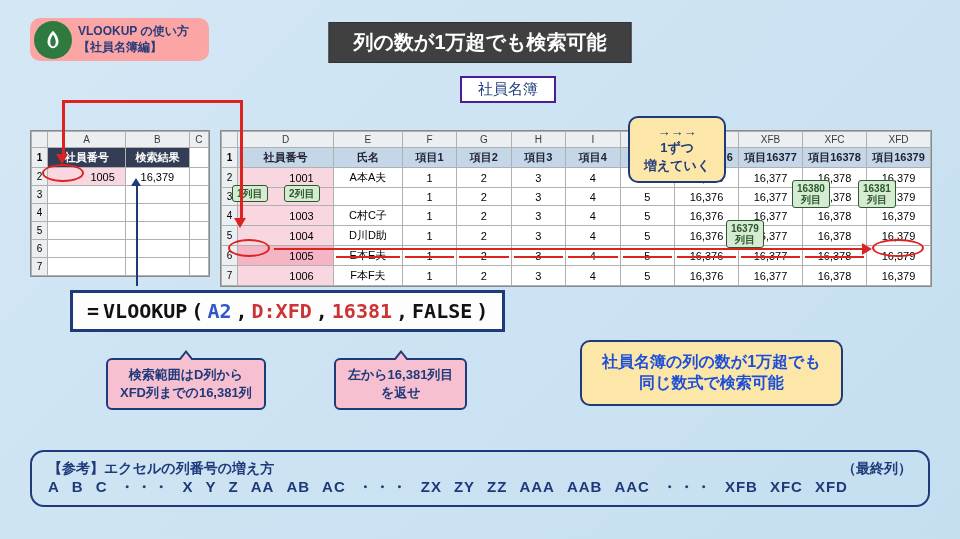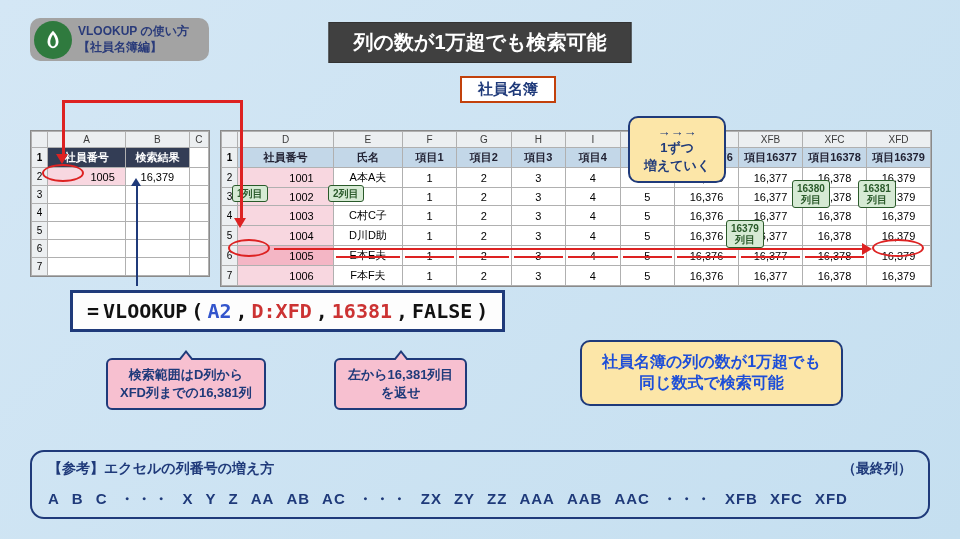--- a/index.html
+++ b/index.html
@@ -9,21 +9,21 @@
     height: 539px;
     background: linear-gradient(135deg, #d4e7f5 0%, #c5dff0 100%);
     font-family: "Meiryo", "Yu Gothic", sans-serif;
     position: relative;
     overflow: hidden;
   }
   
   .badge {
     position: absolute;
     top: 18px; left: 30px;
-    background: #a3a3a3;
+    background: #fca5a5;
     border-radius: 10px;
     padding: 6px 20px 6px 48px;
     color: #2a3b7a;
     font-size: 12px;
     font-weight: bold;
     line-height: 1.3;
   }
   .badge .logo {
     position: absolute;
     left: 4px; top: 50%; transform: translateY(-50%);
@@ -42,24 +42,24 @@
     color: #fff;
     font-size: 20px;
     font-weight: bold;
     padding: 6px 24px;
   }
   
   .subtitle {
     position: absolute;
     top: 76px; left: 460px;
     background: #fff;
-    border: 2px solid #c2410c;
+    border: 2px solid #4c1d95;
     color: #1f3a7a;
     font-size: 15px;
-    font-weight: bold;
+    font-weight: normal;
     padding: 2px 16px;
   }
   
   .sheet {
     position: absolute;
     background: #fff;
     border: 1px solid #8a8a8a;
     font-size: 11px;
   }
   .sheet table { border-collapse: collapse; width: 100%; }
@@ -172,21 +172,21 @@
   
   .ref-box {
     position:absolute;
     top:450px; left:30px; right:30px;
     border:2px solid #1f3a7a;
     border-radius:14px;
     padding:8px 16px;
     color:#1f3a7a;
     font-weight:bold;
     font-size:14px;
-    display:flex; flex-direction:column; gap:12px;
+    display:flex; flex-direction:column; gap:0;
   }
   .ref-row { display:flex; justify-content:space-between; width:100%; }
   .ref-cols { display:flex; gap:12px; font-size:15px; letter-spacing:1px; }
   .dots { letter-spacing:2px; }
   
   .mini-label{
     position:absolute;
     background:#d6ead4;
     border:1px solid #2a5a2a;
     border-radius:3px;
@@ -402,21 +402,21 @@
   </table>
 </div>
 
 <div class="balloon">
   <div>→→→</div>
   <div>1ずつ</div>
   <div>増えていく</div>
 </div>
 
 <div class="mini-label" style="top:185px; left:232px;">1列目</div>
-<div class="mini-label" style="top:185px; left:284px;margin-left:44px;">2列目</div>
+<div class="mini-label" style="top:185px; left:284px;">2列目</div>
 <div class="mini-label" style="top:180px; left:726px; white-space:pre;margin-top:40px;">16379
 列目</div>
 <div class="mini-label" style="top:180px; left:792px; white-space:pre;">16380
 列目</div>
 <div class="mini-label" style="top:180px; left:858px; white-space:pre;">16381
 列目</div>
 
 <div class="red-line" style="top:100px; left:62px; width:180px; height:3px;"></div>
 <div class="red-line" style="top:100px; left:62px;  width:3px; height:56px;"></div>
 <div class="red-line" style="top:100px; left:240px; width:3px; height:120px;"></div>

